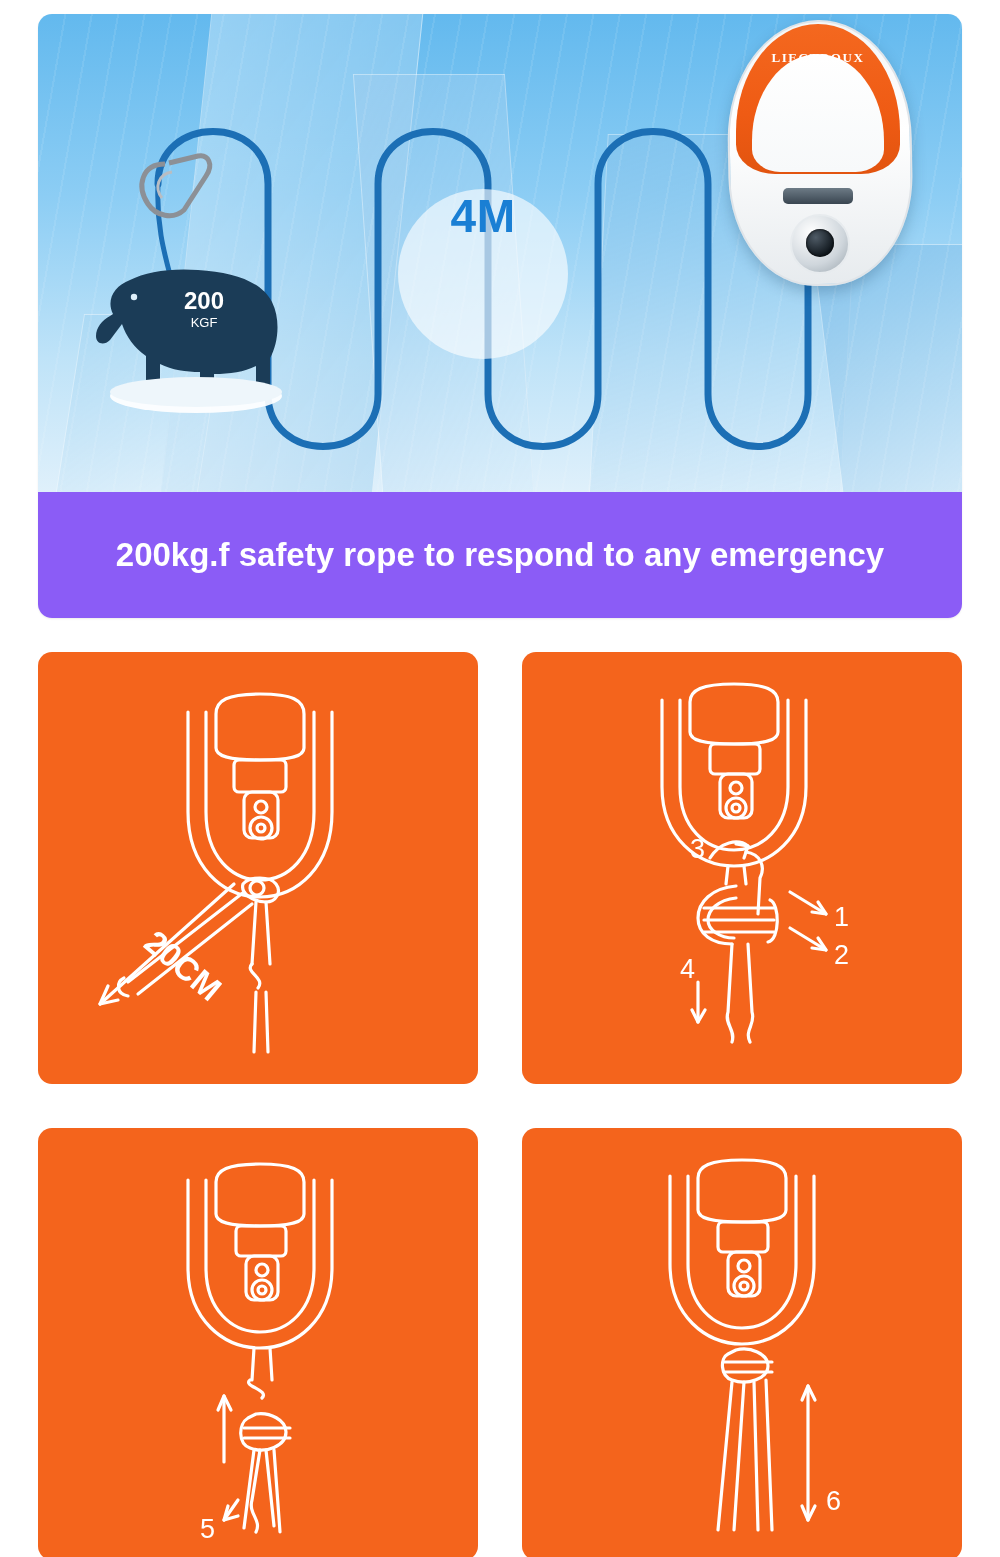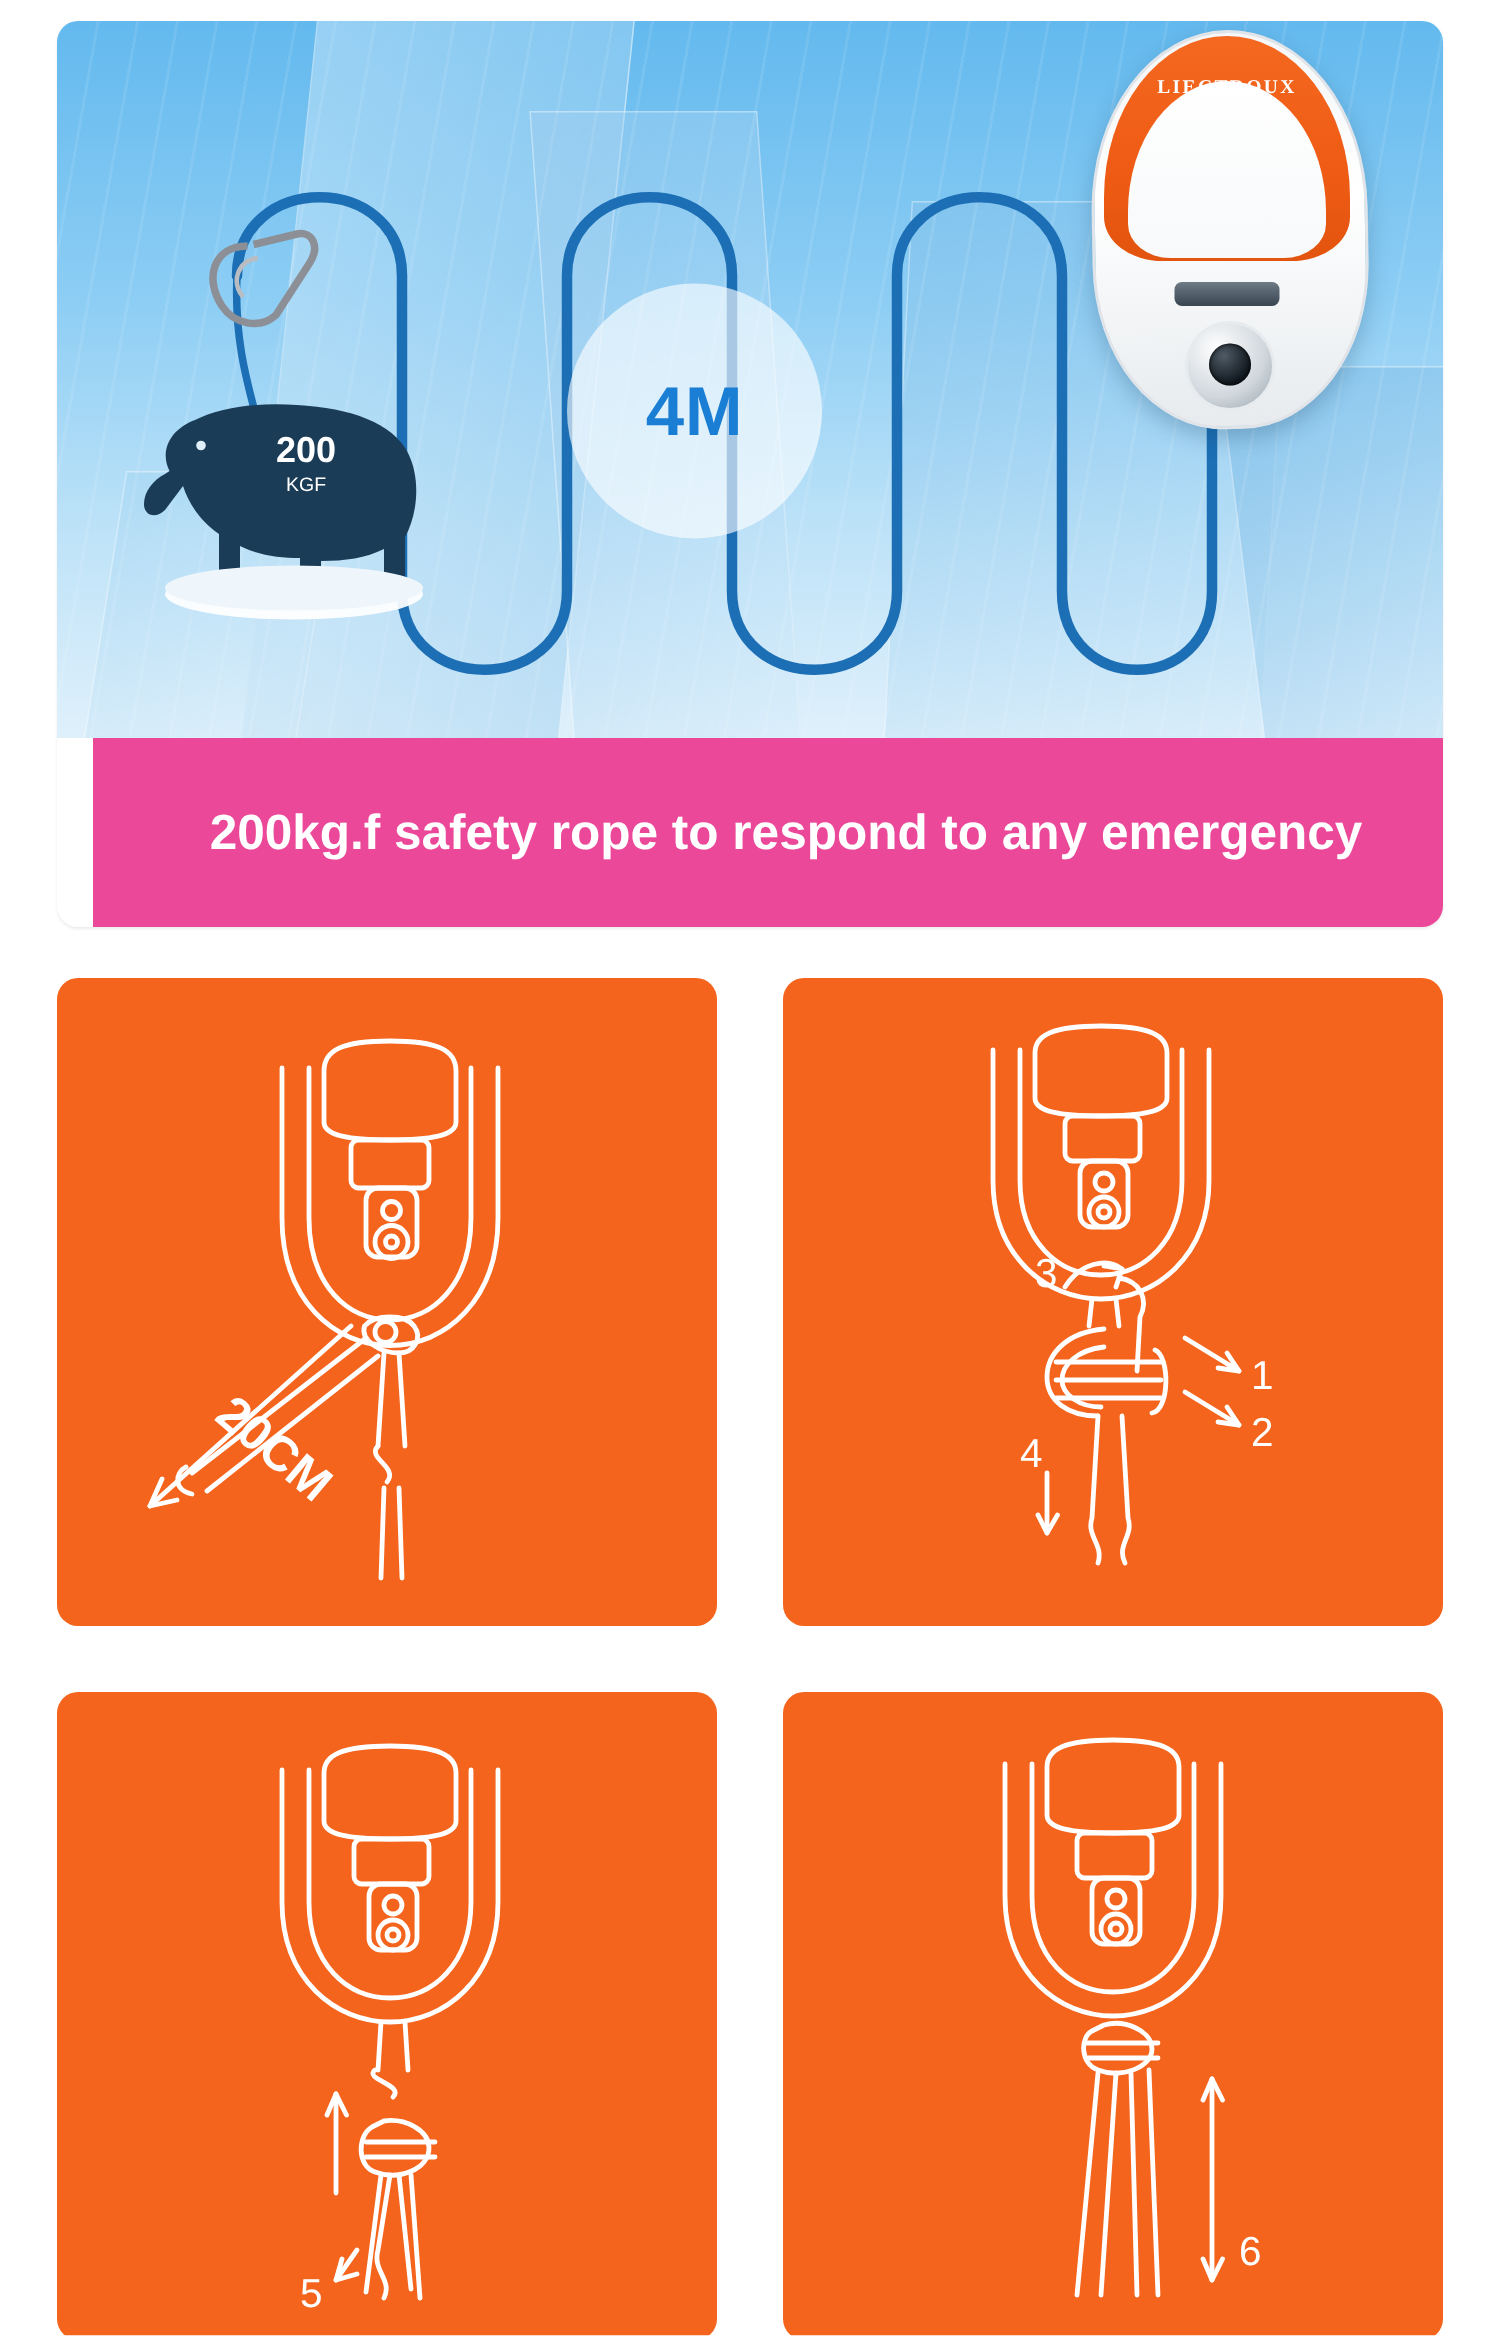--- a/index.html
+++ b/index.html
@@ -51,28 +51,28 @@
     position: absolute; inset: 0;
     background-image:
       repeating-linear-gradient(100deg, rgba(255,255,255,0.16) 0 2px, rgba(255,255,255,0) 2px 26px);
     opacity: .55;
   }
 
   .hero-svg { position: absolute; left: 0; top: 0; }
 
   .dist-badge {
     position: absolute;
-    left: 340px;
+    left: 360px;
     top: 175px;
     width: 170px;
     height: 170px;
     border-radius: 50%;
     background: rgba(255,255,255,0.62);
     display: flex;
-    align-items: center;
+    align-items: flex-start;
     justify-content: center;
   }
   .dist-badge span {
     color: #1a7fd4;
     font-size: 46px;
     font-weight: bold;
     letter-spacing: 0.5px;
   }
 
   .elephant-load {
@@ -159,29 +159,28 @@
     background: radial-gradient(circle at 35% 30%, #4f5b66, #10171d 70%);
     box-shadow: inset 0 0 3px #000;
   }
 
   .hero-caption {
     position: absolute;
     left: 0;
     top: 478px;
     width: 924px;
     height: 126px;
-    background: #ec4899;
+    background: #8b5cf6;
     color: #ffffff;
     display: flex;
     align-items: center;
     justify-content: center;
     text-align: center;
     padding: 0 40px;
     box-sizing: border-box;
-    margin-left: 24px;
   }
   .hero-caption span {
     font-size: 33px;
     font-weight: bold;
     line-height: 1.32;
   }
 
   
   .steps {
     position: absolute;

